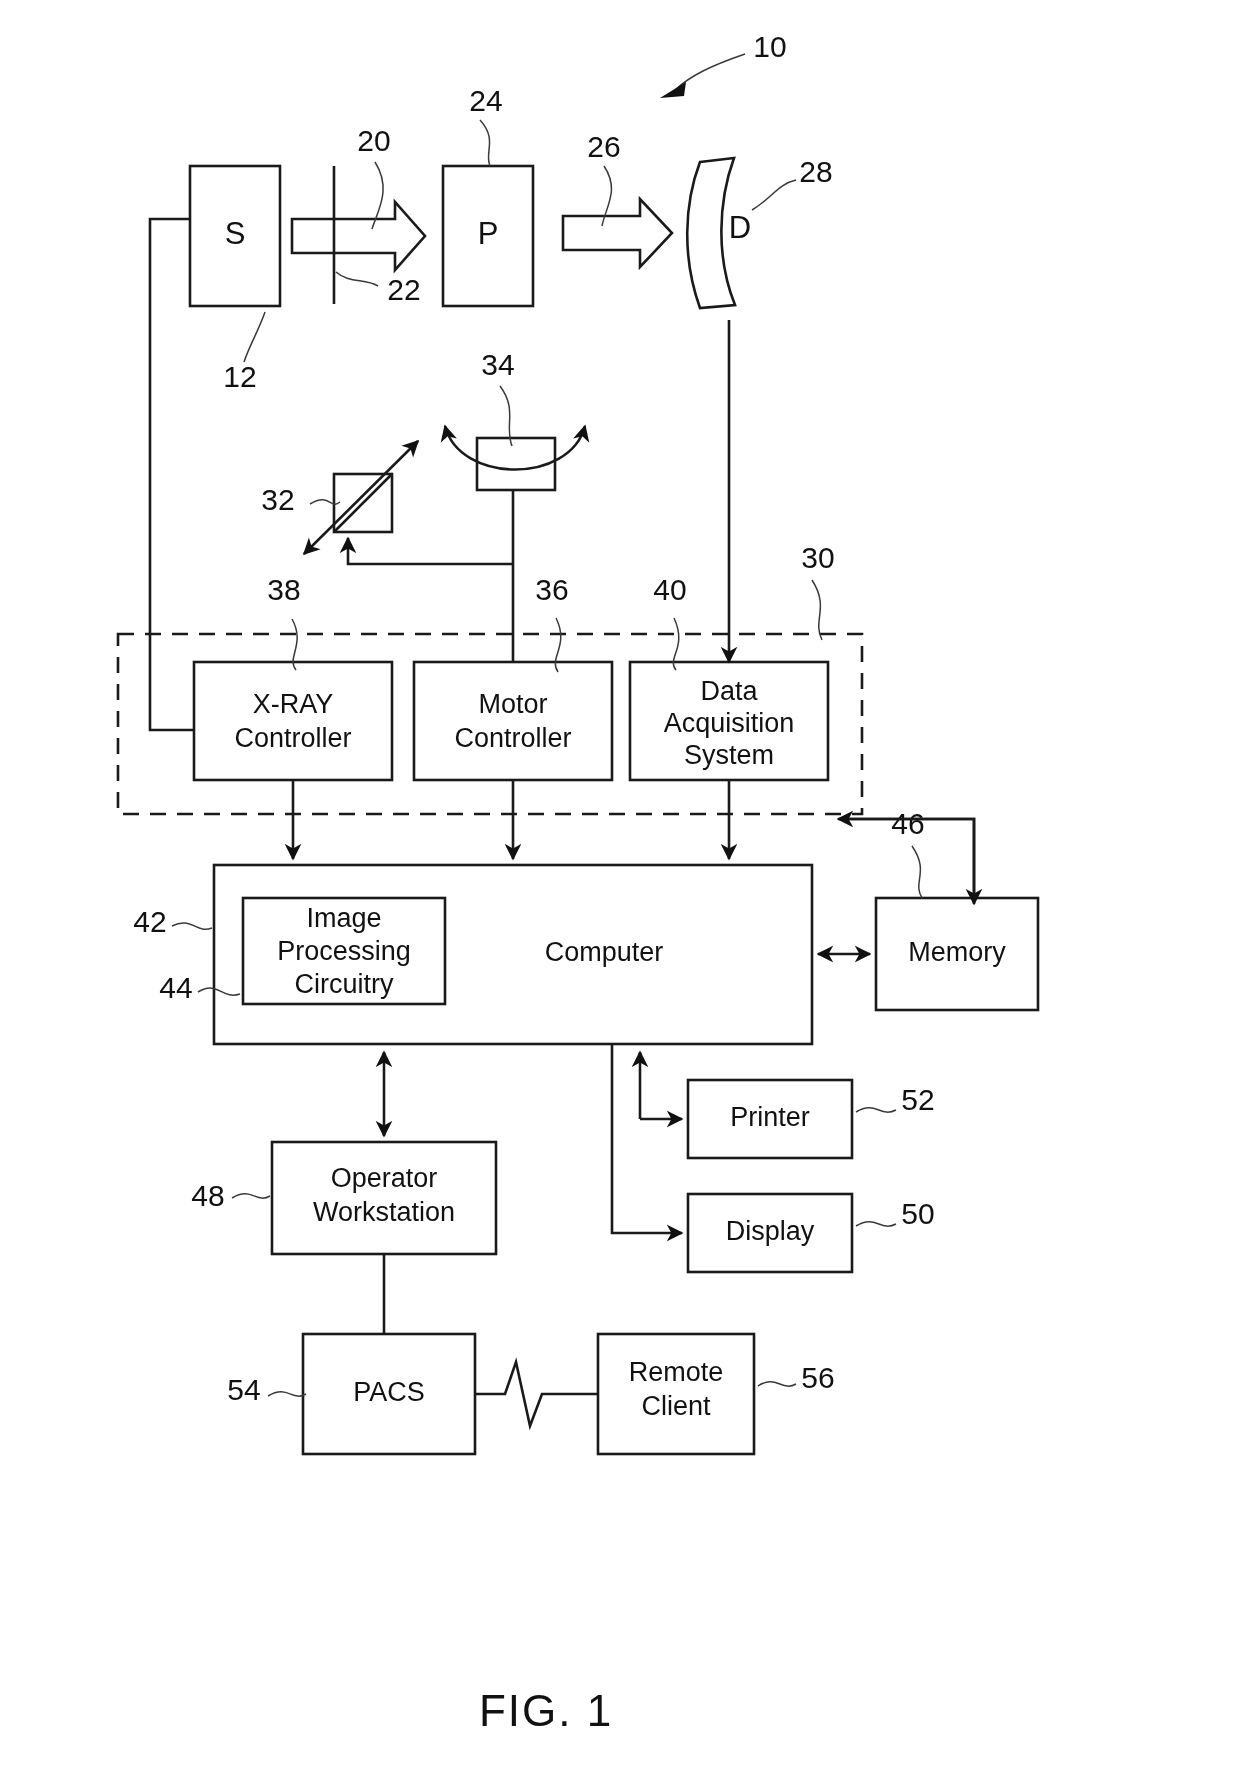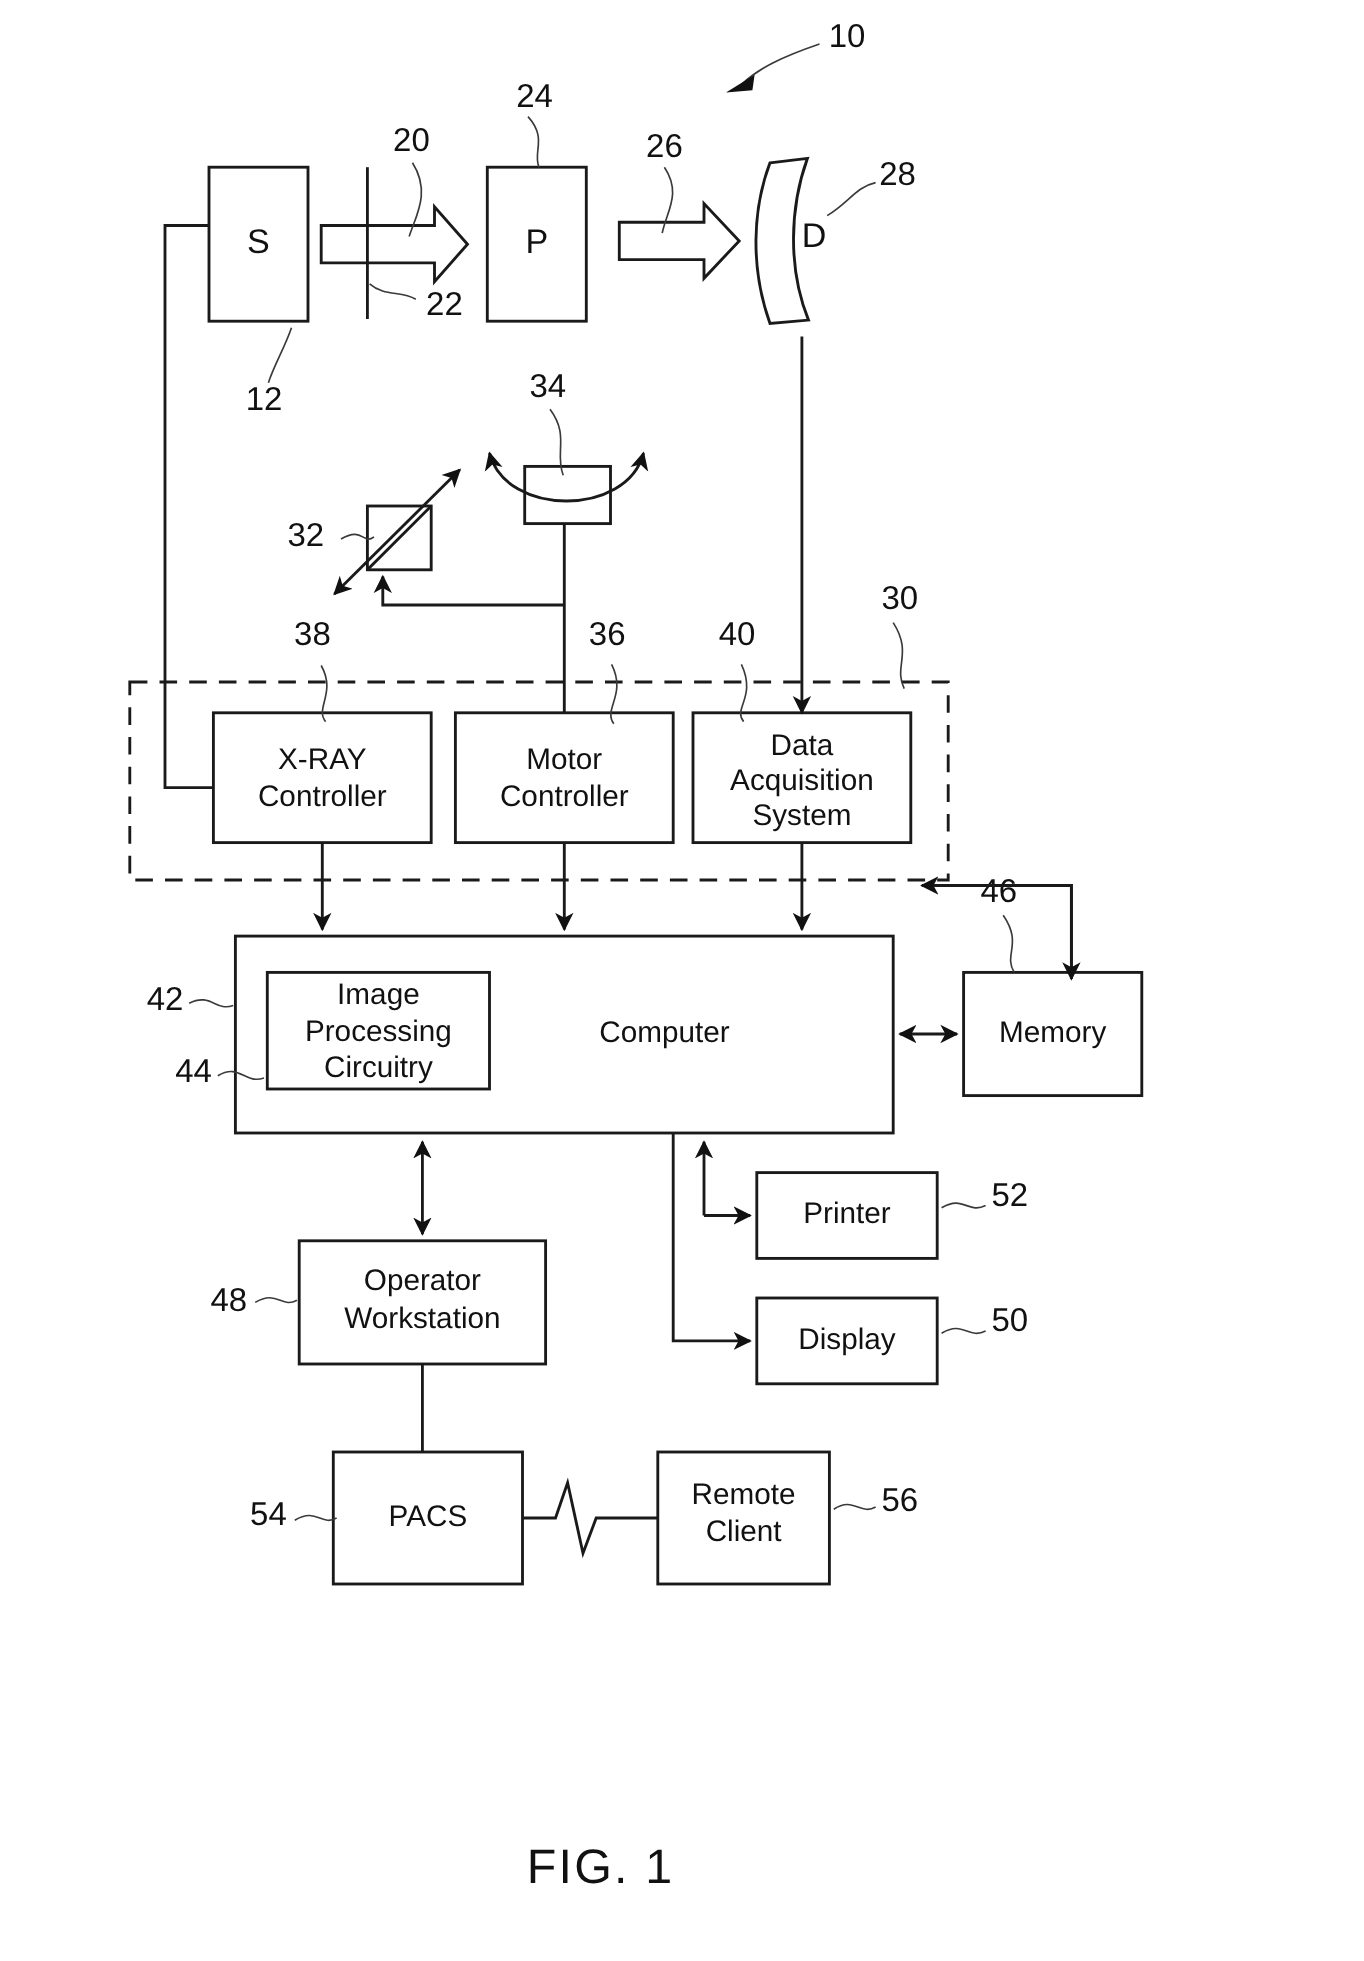--- a/index.html
+++ b/index.html
@@ -9,21 +9,21 @@
   }
   body {
     width: 1240px;
     height: 1783px;
     font-family: "Liberation Sans", sans-serif;
     position: relative;
     overflow: hidden;
   }
   #figure-root {
     position: absolute;
-    left: 0; top: 0;
+    left: 0; top: 14px;
     width: 1240px;
     height: 1721px;
   }
   svg {
     display: block;
   }
   .blk {
     fill: #ffffff;
     stroke: #1a1a1a;
     stroke-width: 2.6;

